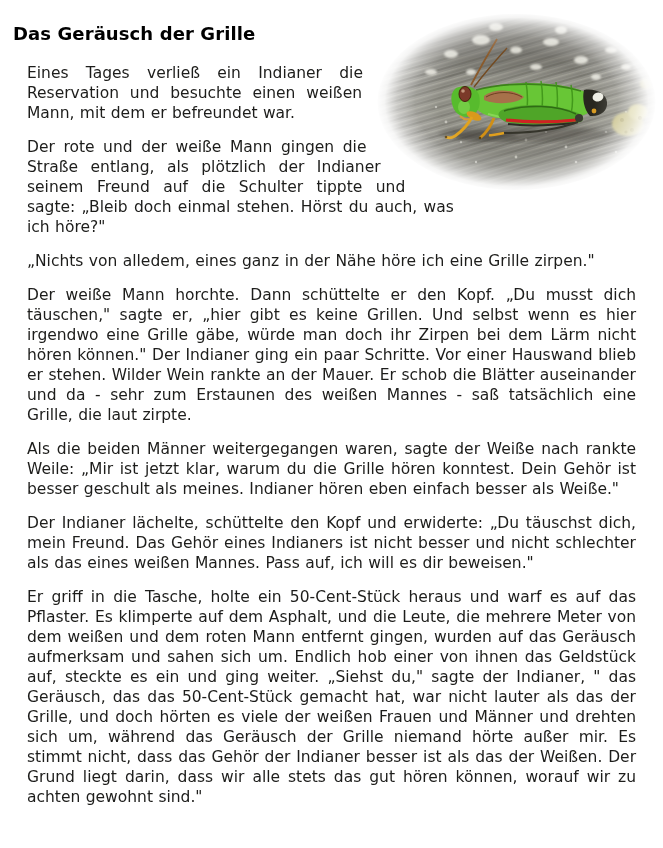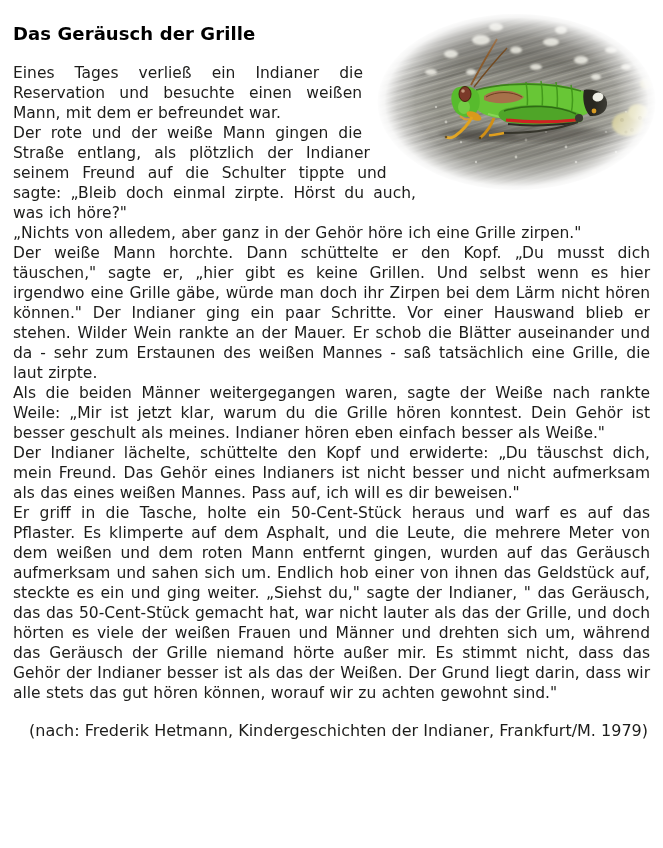--- a/index.html
+++ b/index.html
@@ -30,21 +30,21 @@
   .photo-float svg { display: block; width: 281px; height: 180px; }
   h1.title {
     font-size: 18px;
     line-height: 24px;
     font-weight: bold;
     color: #000000;
     margin: 8px 0 17px 0;
     letter-spacing: 0.1px;
   }
   .story p {
-    margin: 0;
+    margin: 14px;
     font-size: 15.5px;
     line-height: 20px;
     text-align: justify;
     text-justify: inter-word;
     hyphens: none;
     word-spacing: 0.5px;
   }
   .credit {
     margin-top: 20px;
     font-size: 16px;
@@ -187,23 +187,23 @@
       </g>
 
       <ellipse cx="140.5" cy="90" rx="140.5" ry="90" fill="url(#fade)"></ellipse>
     </svg>
   </figure>
 
   <h1 class="title">Das Geräusch der Grille</h1>
 
   <div class="story">
     <p>Eines Tages verließ ein Indianer die Reservation und besuchte einen weißen Mann, mit dem er befreundet war.</p>
-    <p>Der rote und der weiße Mann gingen die Straße entlang, als plötzlich der Indianer seinem Freund auf die Schulter tippte und sagte: „Bleib doch einmal zirpte. Hörst du auch, was ich höre?"</p>
-    <p>„Nichts von alledem, aber ganz in der Gehör höre ich eine Grille zirpen."</p>
+    <p>Der rote und der weiße Mann gingen die Straße entlang, als plötzlich der Indianer seinem Freund auf die Schulter tippte und sagte: „Bleib doch einmal stehen. Hörst du auch, was ich höre?"</p>
+    <p>„Nichts von alledem, eines ganz in der Nähe höre ich eine Grille zirpen."</p>
     <p>Der weiße Mann horchte. Dann schüttelte er den Kopf. „Du musst dich täuschen," sagte er, „hier gibt es keine Grillen. Und selbst wenn es hier irgendwo eine Grille gäbe, würde man doch ihr Zirpen bei dem Lärm nicht hören können." Der Indianer ging ein paar Schritte. Vor einer Hauswand blieb er stehen. Wilder Wein rankte an der Mauer. Er schob die Blätter auseinander und da - sehr zum Erstaunen des weißen Mannes - saß tatsächlich eine Grille, die laut zirpte.</p>
     <p>Als die beiden Männer weitergegangen waren, sagte der Weiße nach rankte Weile: „Mir ist jetzt klar, warum du die Grille hören konntest. Dein Gehör ist besser geschult als meines. Indianer hören eben einfach besser als Weiße."</p>
-    <p>Der Indianer lächelte, schüttelte den Kopf und erwiderte: „Du täuschst dich, mein Freund. Das Gehör eines Indianers ist nicht besser und nicht aufmerksam als das eines weißen Mannes. Pass auf, ich will es dir beweisen."</p>
+    <p>Der Indianer lächelte, schüttelte den Kopf und erwiderte: „Du täuschst dich, mein Freund. Das Gehör eines Indianers ist nicht besser und nicht schlechter als das eines weißen Mannes. Pass auf, ich will es dir beweisen."</p>
     <p>Er griff in die Tasche, holte ein 50-Cent-Stück heraus und warf es auf das Pflaster. Es klimperte auf dem Asphalt, und die Leute, die mehrere Meter von dem weißen und dem roten Mann entfernt gingen, wurden auf das Geräusch aufmerksam und sahen sich um. Endlich hob einer von ihnen das Geldstück auf, steckte es ein und ging weiter. „Siehst du," sagte der Indianer, " das Geräusch, das das 50-Cent-Stück gemacht hat, war nicht lauter als das der Grille, und doch hörten es viele der weißen Frauen und Männer und drehten sich um, während das Geräusch der Grille niemand hörte außer mir. Es stimmt nicht, dass das Gehör der Indianer besser ist als das der Weißen. Der Grund liegt darin, dass wir alle stets das gut hören können, worauf wir zu achten gewohnt sind."</p>
   </div>
 
   <div class="credit">(nach: Frederik Hetmann, Kindergeschichten der Indianer, Frankfurt/M. 1979)</div>
 
 </div>
 
 </body></html>

